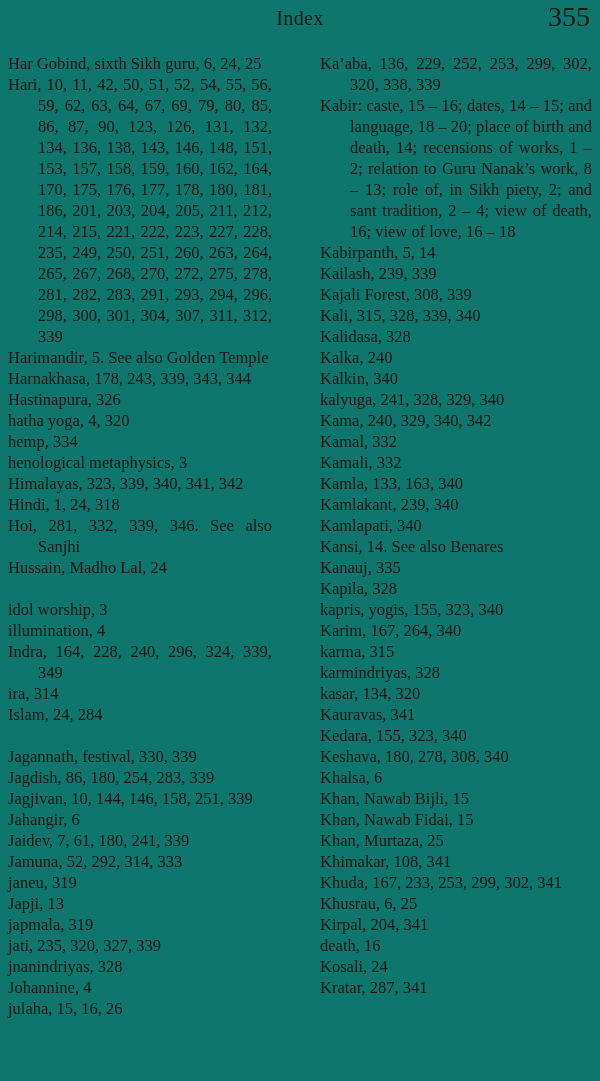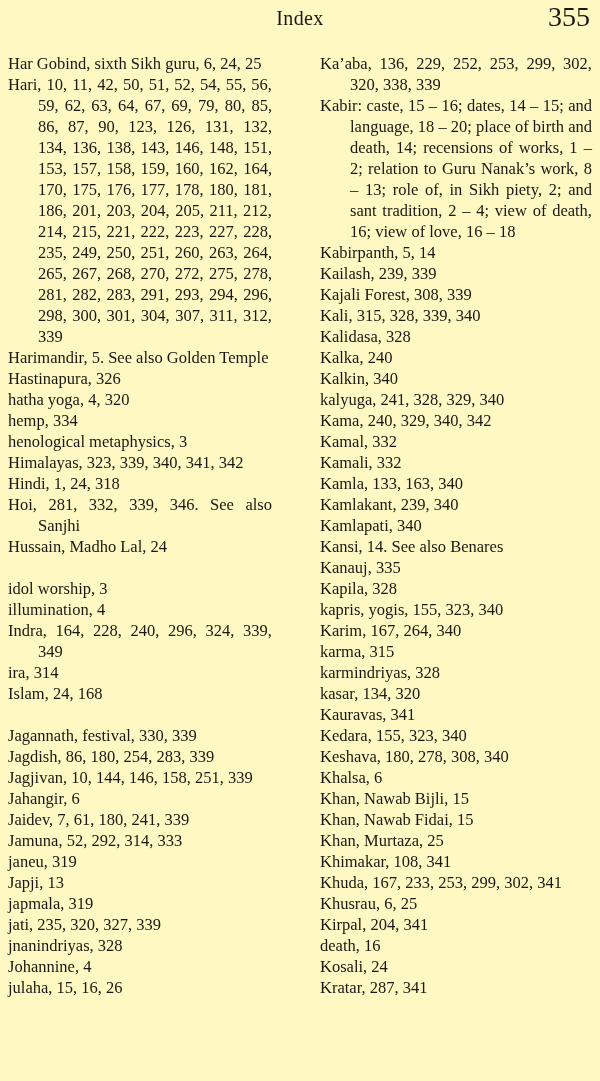--- a/index.html
+++ b/index.html
@@ -6,21 +6,21 @@
     margin: 0;
     padding: 0;
     background: #e9e7e2;
   }
   .page {
     position: relative;
     width: 600px;
     height: 1081px;
     margin: 0 auto;
     box-sizing: border-box;
-    background: #fef9c3;
+    background: #0f766e;
     color: #1b1712;
     font-family: "Liberation Serif", "DejaVu Serif", serif;
     font-size: 16.5px;
     line-height: 21px;
     padding: 6px 8px 0 8px;
     overflow: hidden;
   }
   .page-header {
     position: relative;
     height: 47px;
@@ -65,33 +65,34 @@
 <div class="page">
   <header class="page-header">
     <div class="title">Index</div>
     <div class="page-number">355</div>
   </header>
   <main class="columns">
     <section class="col col-left">
         <div class="entry"><span class="rm">Har Gobind, sixth Sikh guru, 6, 24, 25</span></div>
         <div class="entry"><span class="rm">Hari, 10, 11, 42, 50, 51, 52, 54, 55, 56, 59, 62, 63, 64, 67, 69, 79, 80, 85, 86, 87, 90, 123, 126, 131, 132, 134, 136, 138, 143, 146, 148, 151, 153, 157, 158, 159, 160, 162, 164, 170, 175, 176, 177, 178, 180, 181, 186, 201, 203, 204, 205, 211, 212, 214, 215, 221, 222, 223, 227, 228, 235, 249, 250, 251, 260, 263, 264, 265, 267, 268, 270, 272, 275, 278, 281, 282, 283, 291, 293, 294, 296, 298, 300, 301, 304, 307, 311, 312, 339</span></div>
         <div class="entry"><span class="rm">Harimandir, 5. </span><span class="it">See also</span><span class="rm"> Golden Temple</span></div>
+        <div class="entry"><span class="rm">Harnakhasa, 178, 243, 339, 343, 344</span></div>
         <div class="entry"><span class="rm">Hastinapura, 326</span></div>
         <div class="entry"><span class="it">hatha yoga</span><span class="rm">, 4, 320</span></div>
         <div class="entry"><span class="rm">hemp, 334</span></div>
         <div class="entry"><span class="rm">henological metaphysics, 3</span></div>
         <div class="entry"><span class="rm">Himalayas, 323, 339, 340, 341, 342</span></div>
         <div class="entry"><span class="rm">Hindi, 1, 24, 318</span></div>
         <div class="entry"><span class="rm">Hoi, 281, 332, 339, 346. </span><span class="it">See also</span><span class="rm"> Sanjhi</span></div>
         <div class="entry"><span class="rm">Hussain, Madho Lal, 24</span></div>
         <div class="entry gap"><span class="rm">idol worship, 3</span></div>
         <div class="entry"><span class="rm">illumination, 4</span></div>
         <div class="entry"><span class="rm">Indra, 164, 228, 240, 296, 324, 339, 349</span></div>
         <div class="entry"><span class="it">ira</span><span class="rm">, 314</span></div>
-        <div class="entry"><span class="rm">Islam, 24, 168</span></div>
+        <div class="entry"><span class="rm">Islam, 24, 284</span></div>
         <div class="entry gap"><span class="rm">Jagannath, festival, 330, 339</span></div>
         <div class="entry"><span class="rm">Jagdish, 86, 180, 254, 283, 339</span></div>
         <div class="entry"><span class="rm">Jagjivan, 10, 144, 146, 158, 251, 339</span></div>
         <div class="entry"><span class="rm">Jahangir, 6</span></div>
         <div class="entry"><span class="rm">Jaidev, 7, 61, 180, 241, 339</span></div>
         <div class="entry"><span class="rm">Jamuna, 52, 292, 314, 333</span></div>
         <div class="entry"><span class="it">janeu</span><span class="rm">, 319</span></div>
         <div class="entry"><span class="it">Japji</span><span class="rm">, 13</span></div>
         <div class="entry"><span class="it">japmala</span><span class="rm">, 319</span></div>
         <div class="entry"><span class="it">jati</span><span class="rm">, 235, 320, 327, 339</span></div>

